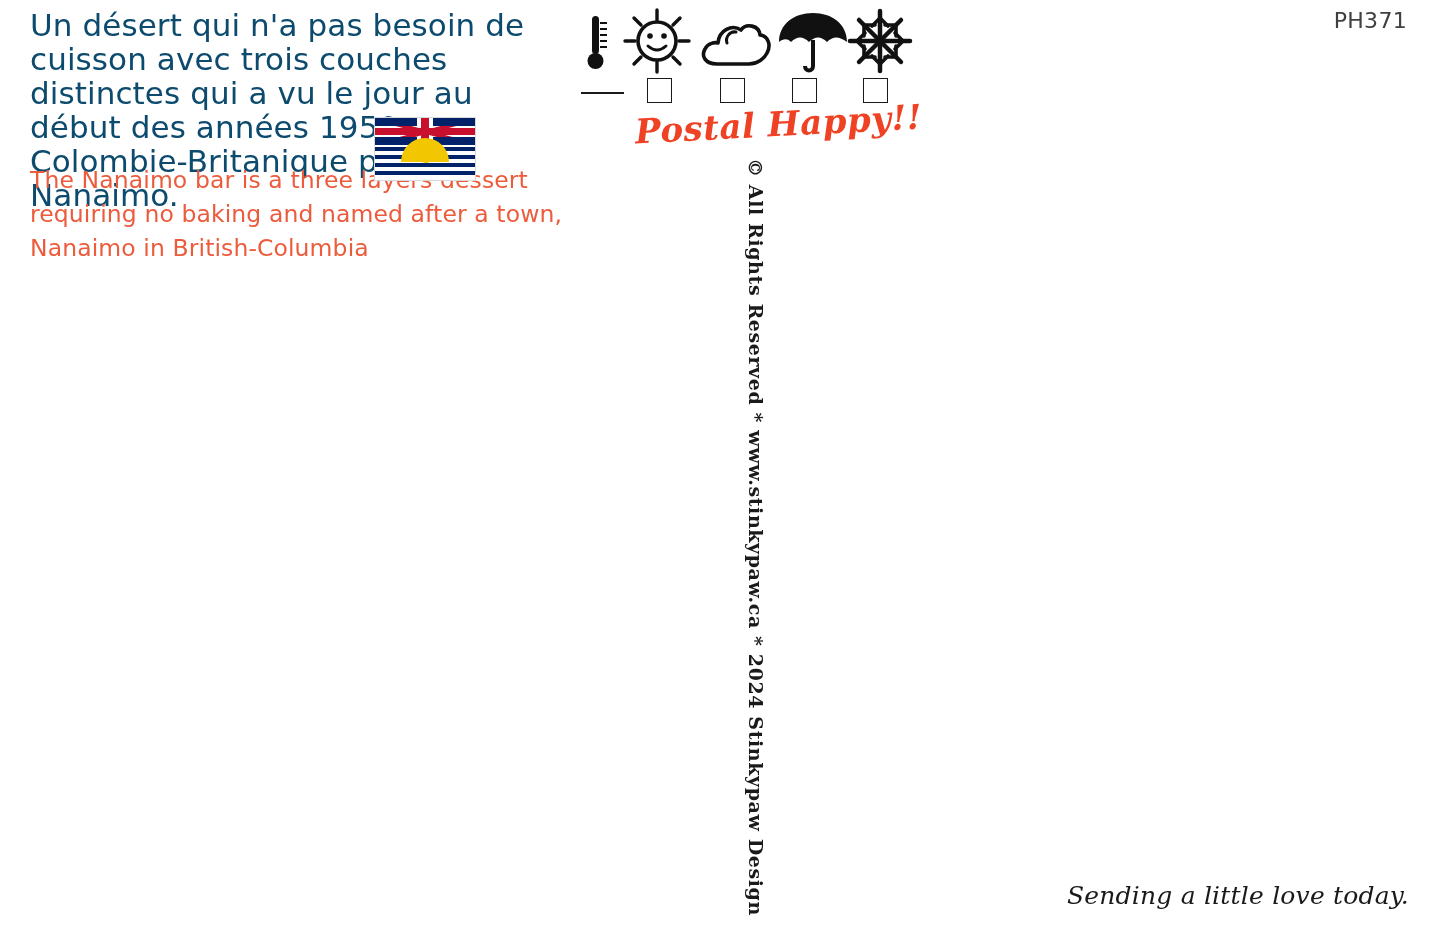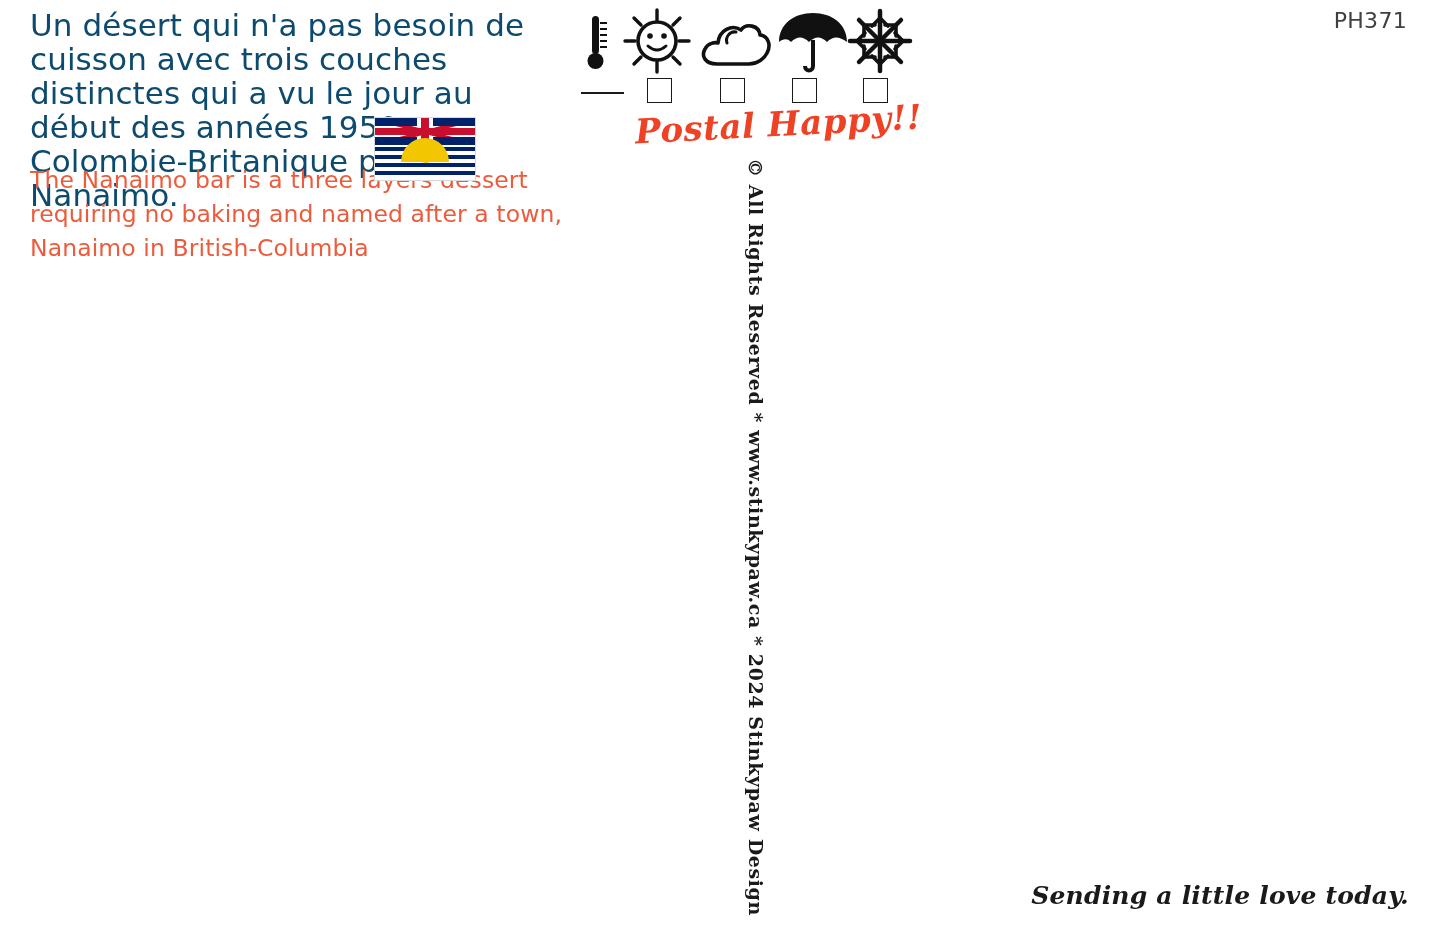--- a/index.html
+++ b/index.html
@@ -219,21 +219,20 @@
   .tagline {
     position: absolute;
     right: 36px;
     bottom: 32px;
     color: #1a1a1a;
     font-family: "DejaVu Serif", serif;
     font-style: italic;
     font-size: 25px;
     letter-spacing: 0.2px;
     white-space: nowrap;
-    font-weight: bold;
   }
 </style>
 </head>
 <body>
 
 <div class="postcard">
 
   <div class="french-text">Un désert qui n'a pas besoin de cuisson avec trois couches distinctes qui a vu le jour au début des années 1950, en Colombie-Britanique près de  Nanaimo.</div>
 
   <div class="english-text">The  Nanaimo bar is a three layers dessert requiring no baking and named after a town,  Nanaimo in  British-Columbia</div>

